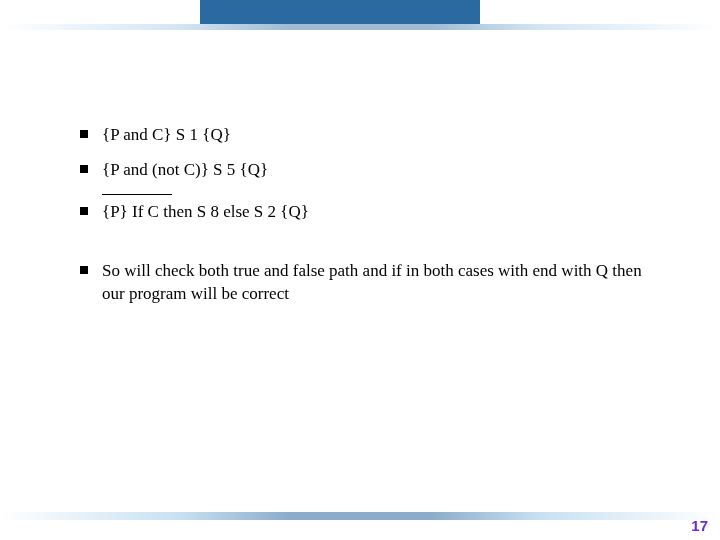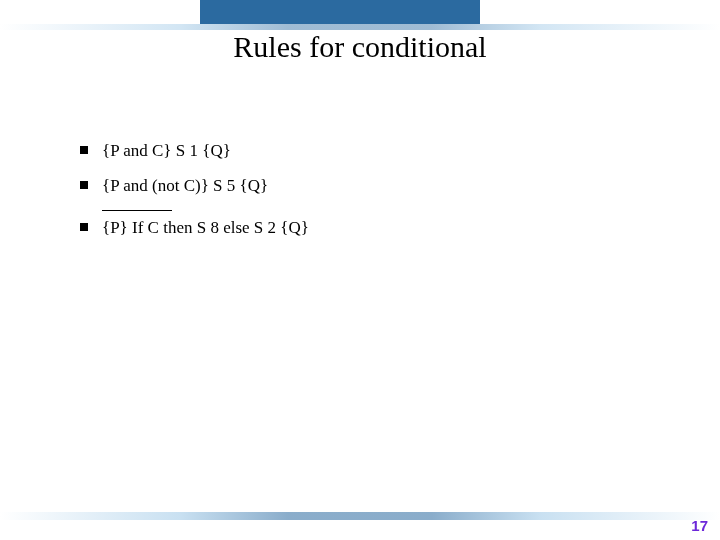--- a/index.html
+++ b/index.html
@@ -41,21 +41,21 @@
     position: absolute;
     top: 30px;
     left: 0;
     right: 0;
     text-align: center;
     font-size: 30px;
     color: #000;
   }
   .content {
     position: absolute;
-    top: 140px;
+    top: 124px;
     left: 80px;
     right: 60px;
   }
   .bullet {
     display: flex;
     align-items: flex-start;
     font-size: 17px;
     color: #000;
     margin-bottom: 12px;
     line-height: 1.35;
@@ -98,21 +98,20 @@
   }
 </style>
 </head>
 <body>
 
 <div class="slide">
 
   <div class="top-band"></div>
   <div class="top-stripe"></div>
 
-  <div class="title">Rules for conditional</div>
 
   <div class="content">
 
     <div class="bullet">
       <span class="marker"></span>
       <span class="text">{P and  C} S 1 {Q}</span>
     </div>
 
     <div class="bullet">
       <span class="marker"></span>
@@ -122,19 +121,23 @@
     <hr class="rule-line">
 
     <div class="bullet">
       <span class="marker"></span>
       <span class="text">{P} If C then S 8 else S 2 {Q}</span>
     </div>
 
     <div class="gap"></div>
 
 
+    <div class="bullet">
+      <span class="marker"></span>
+      <span class="text">So will check both true and false path and if in both cases with end with Q then our program will be correct</span>
+    </div>
 
   </div>
 
   <div class="bottom-stripe"></div>
   <div class="page-num">17</div>
 
 </div>
 
 </body></html>

